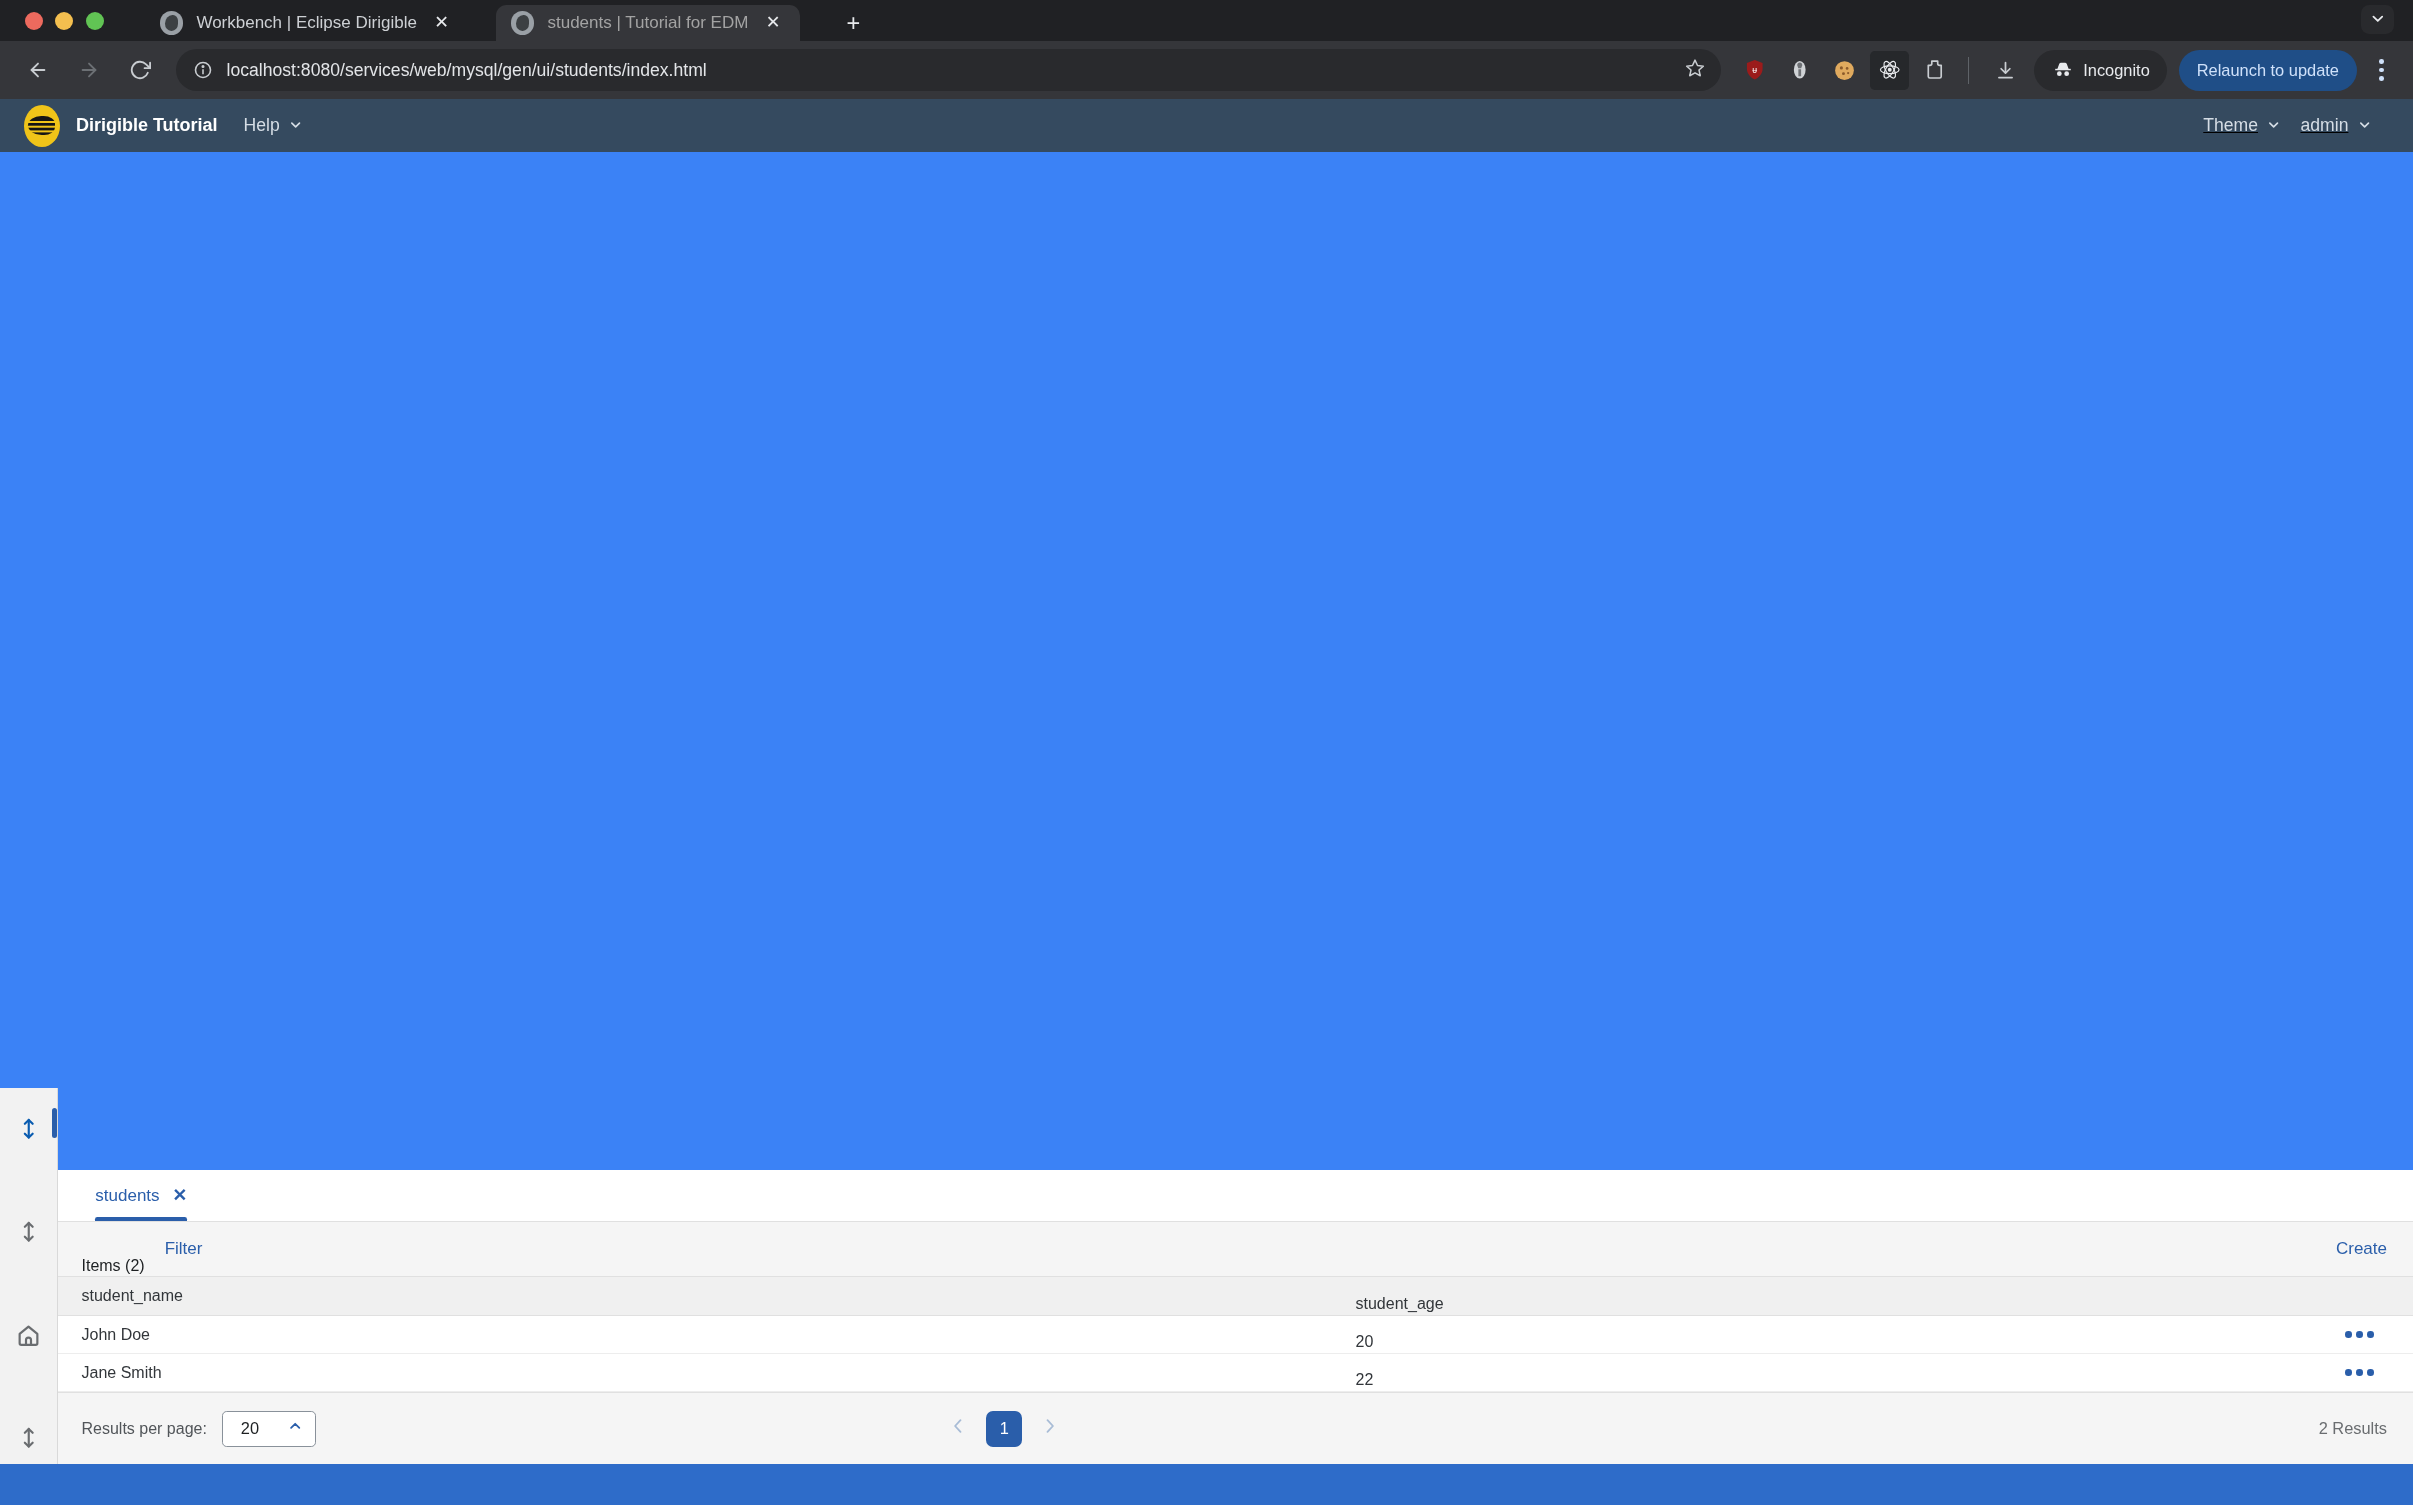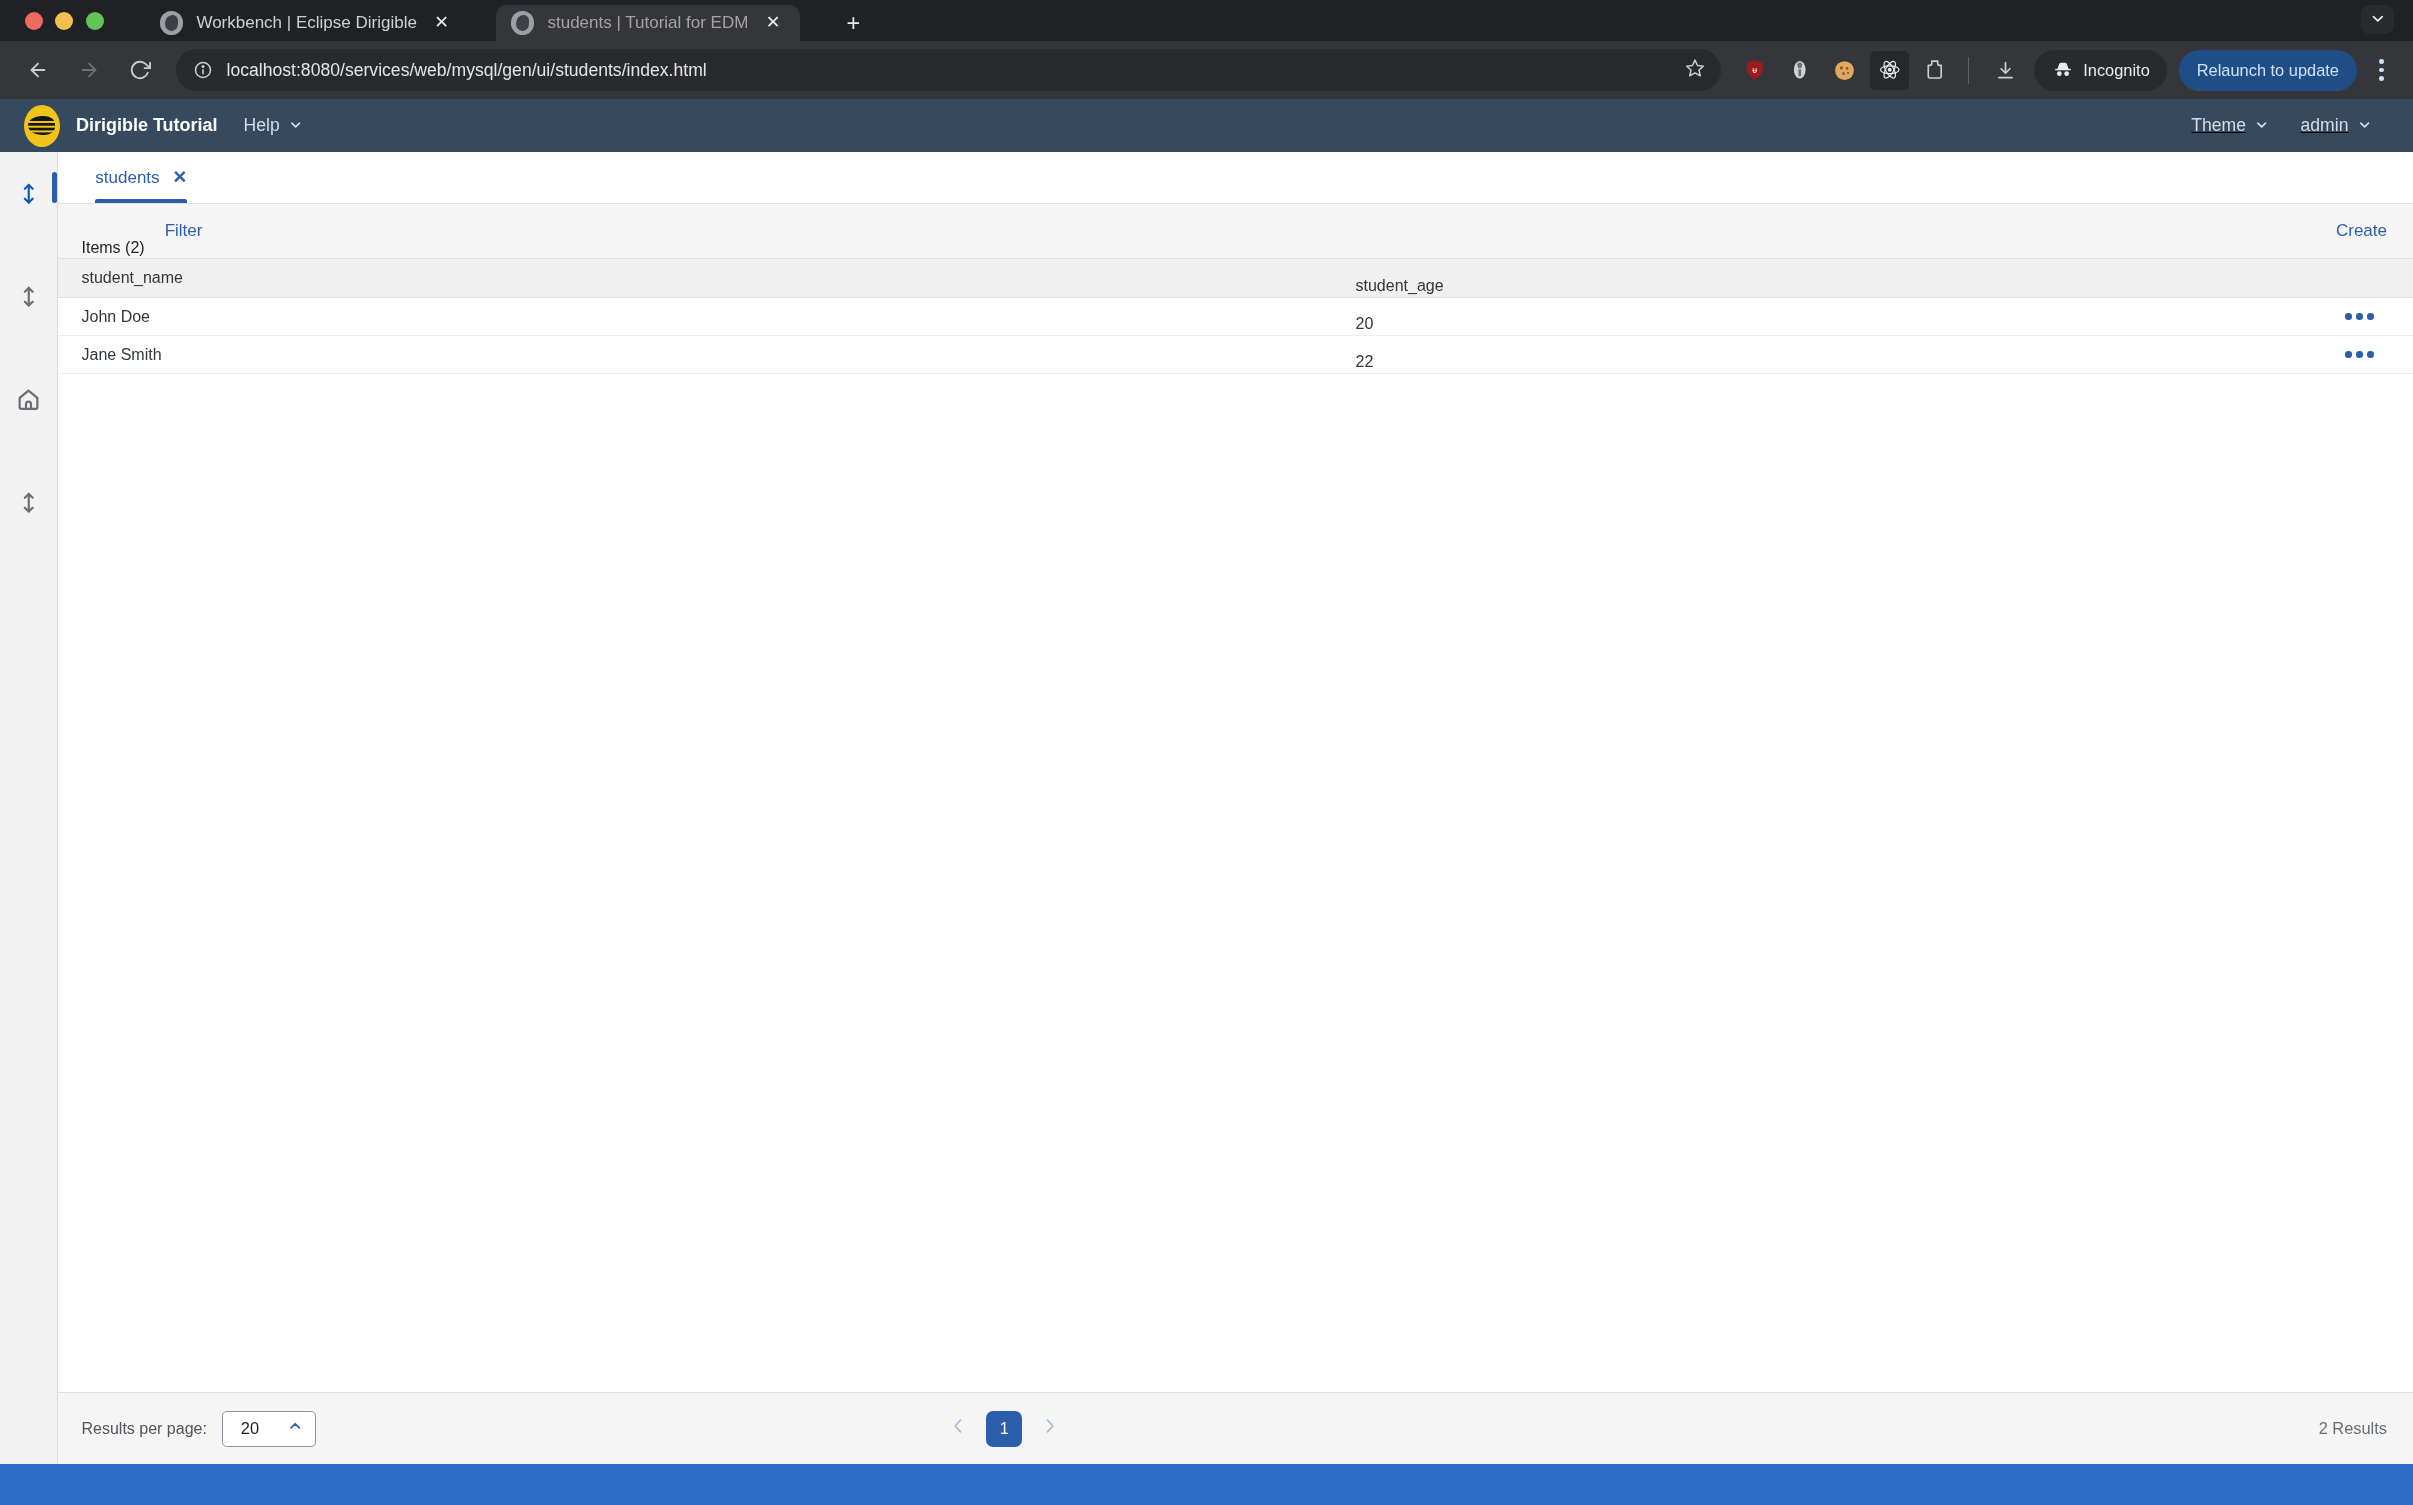--- a/index.html
+++ b/index.html
@@ -151,21 +151,21 @@
     color: #ffffff; font-size: 18px; font-weight: bold;
     margin-left: 16.4px;
   }
   .hdr-link {
     color: #d5dde5; font-size: 17.6px; margin-left: 26px;
     display: flex; align-items: center; gap: 8.2px;
   }
   .hdr-right { margin-left: auto; display: flex; align-items: center; gap: 19px; padding-right: 17.6px; text-decoration: underline; }
   .chev { font-size: 14px; line-height: 1; }
 
-  .app-body { flex: 1 1 auto; display: flex; min-height: 0; }
+  .app-body { flex: 1 1 auto; display: flex; min-height: 0; align-items: flex-end; }
 
   .side-nav {
     width: 58px; flex: 0 0 58px; background: #f2f2f2;
     border-right: 0.6px solid #d9d9d9;
     display: flex; flex-direction: column; align-items: center;
     padding-top: 15.3px; gap: 0;
   }
   .side-item {
     width: 58px; height: 52px;
     display: flex; align-items: center; justify-content: center;
@@ -407,21 +407,21 @@
       </span>
       <span class="hdr-right">
         <span class="hdr-link" style="margin-left:0">
           <span>Theme</span>
           <span class="chev">
             <svg width="15.3" height="15.3" viewBox="0 0 24 24" fill="none" stroke="currentColor" stroke-width="2.6" stroke-linecap="round" stroke-linejoin="round">
                 <polyline points="6 9.5 12 15.5 18 9.5"></polyline>
               </svg>
           </span>
         </span>
-        <span class="hdr-link" style="margin-left:12px">
+        <span class="hdr-link" style="margin-left:0">
           <span>admin</span>
           <span class="chev">
             <svg width="15.3" height="15.3" viewBox="0 0 24 24" fill="none" stroke="currentColor" stroke-width="2.6" stroke-linecap="round" stroke-linejoin="round">
                 <polyline points="6 9.5 12 15.5 18 9.5"></polyline>
               </svg>
           </span>
         </span>
       </span>
     </div>
 

